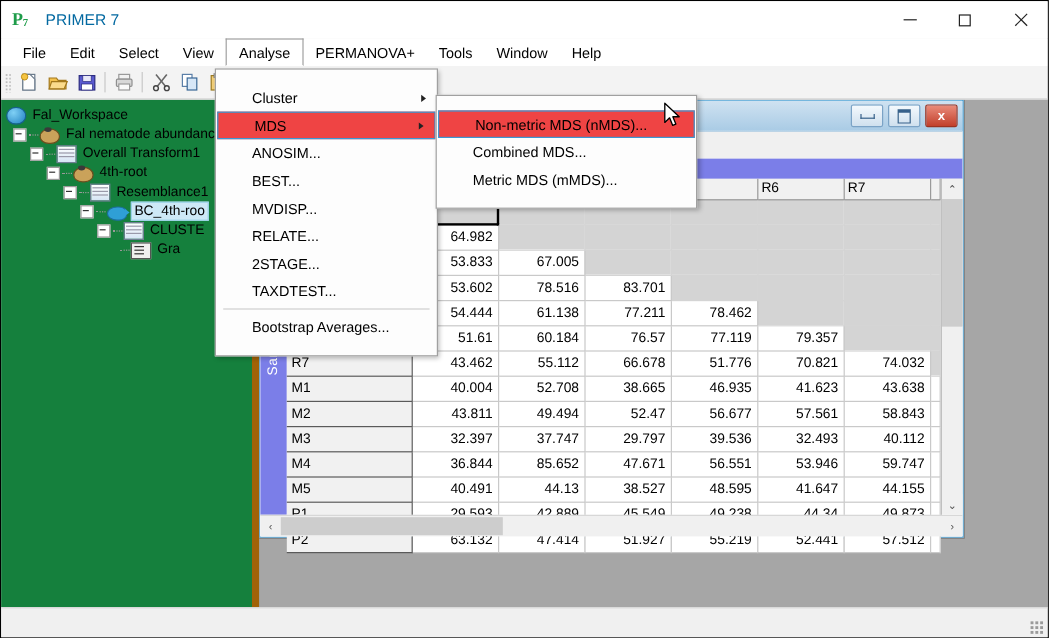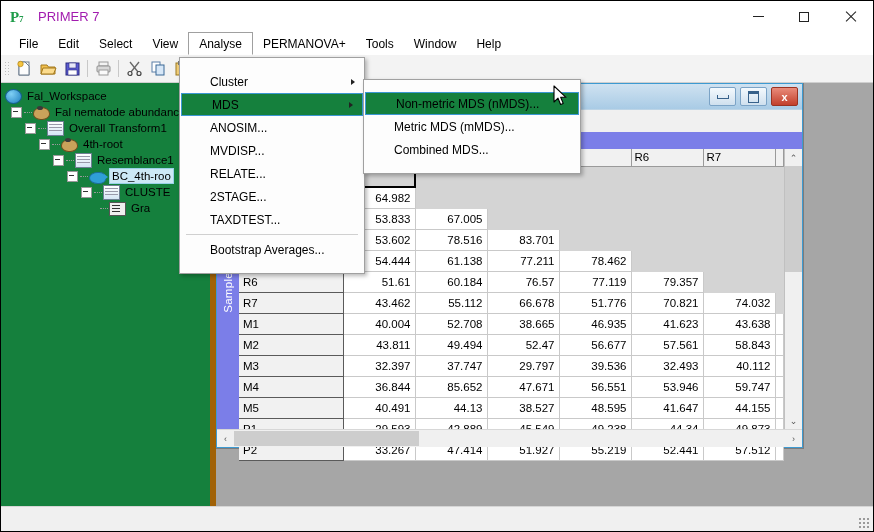--- a/index.html
+++ b/index.html
@@ -26,21 +26,21 @@
     position:relative;flex:0 0 20px;
   }
   .app-icon .p{
     font-family:"Liberation Serif",serif;font-weight:bold;
     font-size:15px;color:#1f9c4a;line-height:20px;
   }
   .app-icon .sub{
     position:absolute;left:9px;top:7px;font-size:9px;color:#1f9c4a;
     font-family:"Liberation Serif",serif;font-weight:bold;
   }
-  .app-title{font-size:13px;color:#a21caf;}
+  .app-title{font-size:13px;color:#0369a1;}
   .win-controls{position:absolute;right:0;top:0;height:31px;display:flex;}
   .win-btn{
     width:46px;height:31px;display:flex;align-items:center;justify-content:center;
     color:#222;font-size:13px;
   }
   .glyph-min{display:block;width:11px;height:1px;background:#222;}
   .glyph-max{display:block;width:10px;height:10px;border:1px solid #222;box-sizing:border-box;}
   .glyph-close{display:block;width:12px;height:12px;position:relative;}
   .glyph-close:before,.glyph-close:after{
     content:"";position:absolute;left:0;top:5px;width:14px;height:1px;background:#222;
@@ -205,21 +205,21 @@
   
   .menu-pop{
     position:absolute;background:#fdfdfd;border:1px solid #a0a0a0;
     box-shadow:2px 2px 4px rgba(0,0,0,.28);
     padding:12px 0;z-index:60;font-size:12px;
   }
   .mi{
     height:23px;display:flex;align-items:center;padding:0 8px 0 30px;
     position:relative;white-space:nowrap;color:#000;
   }
-  .mi.hl{background:#15803d;border:1px solid #3c97d3;margin:0 1px;height:21px;}
+  .mi.hl{background:#ef4444;border:1px solid #3c97d3;margin:0 1px;height:21px;}
   .mi .arrow{
     position:absolute;right:9px;top:50%;transform:translateY(-50%);
     width:0;height:0;border-left:4px solid #222;border-top:3.5px solid transparent;
     border-bottom:3.5px solid transparent;
   }
   .msep{height:1px;background:#d0d0d0;margin:3px 6px 3px 6px;}
 
   #analyse-menu{left:178px;top:56px;width:184px;}
   #mds-menu{left:362px;top:78px;width:216px;}
 
@@ -599,21 +599,21 @@
                       <td>29.593</td>
                       <td>42.889</td>
                       <td>45.549</td>
                       <td>49.238</td>
                       <td>44.34</td>
                       <td>49.873</td>
                       <td></td>
                     </tr>
                     <tr>
                       <td class="rowhdr">P2</td>
-                      <td>33.267</td>
+                      <td>63.132</td>
                       <td>47.414</td>
                       <td>51.927</td>
                       <td>55.219</td>
                       <td>52.441</td>
                       <td>57.512</td>
                       <td></td>
                     </tr>
                   </tbody>
                 </table>
               </div>
@@ -649,20 +649,23 @@
       <i class="arrow"></i>
     </div>
     <div class="mi hl">
       <span>MDS</span>
       <i class="arrow"></i>
     </div>
     <div class="mi">
       <span>ANOSIM...</span>
     </div>
     <div class="mi">
+      <span>BEST...</span>
+    </div>
+    <div class="mi">
       <span>MVDISP...</span>
     </div>
     <div class="mi">
       <span>RELATE...</span>
     </div>
     <div class="mi">
       <span>2STAGE...</span>
     </div>
     <div class="mi">
       <span>TAXDTEST...</span>
@@ -671,24 +674,24 @@
     <div class="mi">
       <span>Bootstrap Averages...</span>
     </div>
   </div>
 
   <div class="menu-pop" id="mds-menu">
     <div class="mi hl">
       <span>Non-metric MDS (nMDS)...</span>
     </div>
     <div class="mi">
+      <span>Combined MDS...</span>
+    </div>
+    <div class="mi">
       <span>Metric MDS (mMDS)...</span>
-    </div>
-    <div class="mi">
-      <span>Combined MDS...</span>
     </div>
   </div>
 
   <div class="cursor">
     <svg width="16" height="23" viewBox="0 0 16 23">
       <path d="M1 1 L1 17 L5 13.2 L7.6 19.5 L10.2 18.4 L7.7 12.3 L13 12.3 Z" fill="#ffffff" stroke="#000000" stroke-width="1.1" stroke-linejoin="round"></path>
     </svg>
   </div>
 
 </div>

